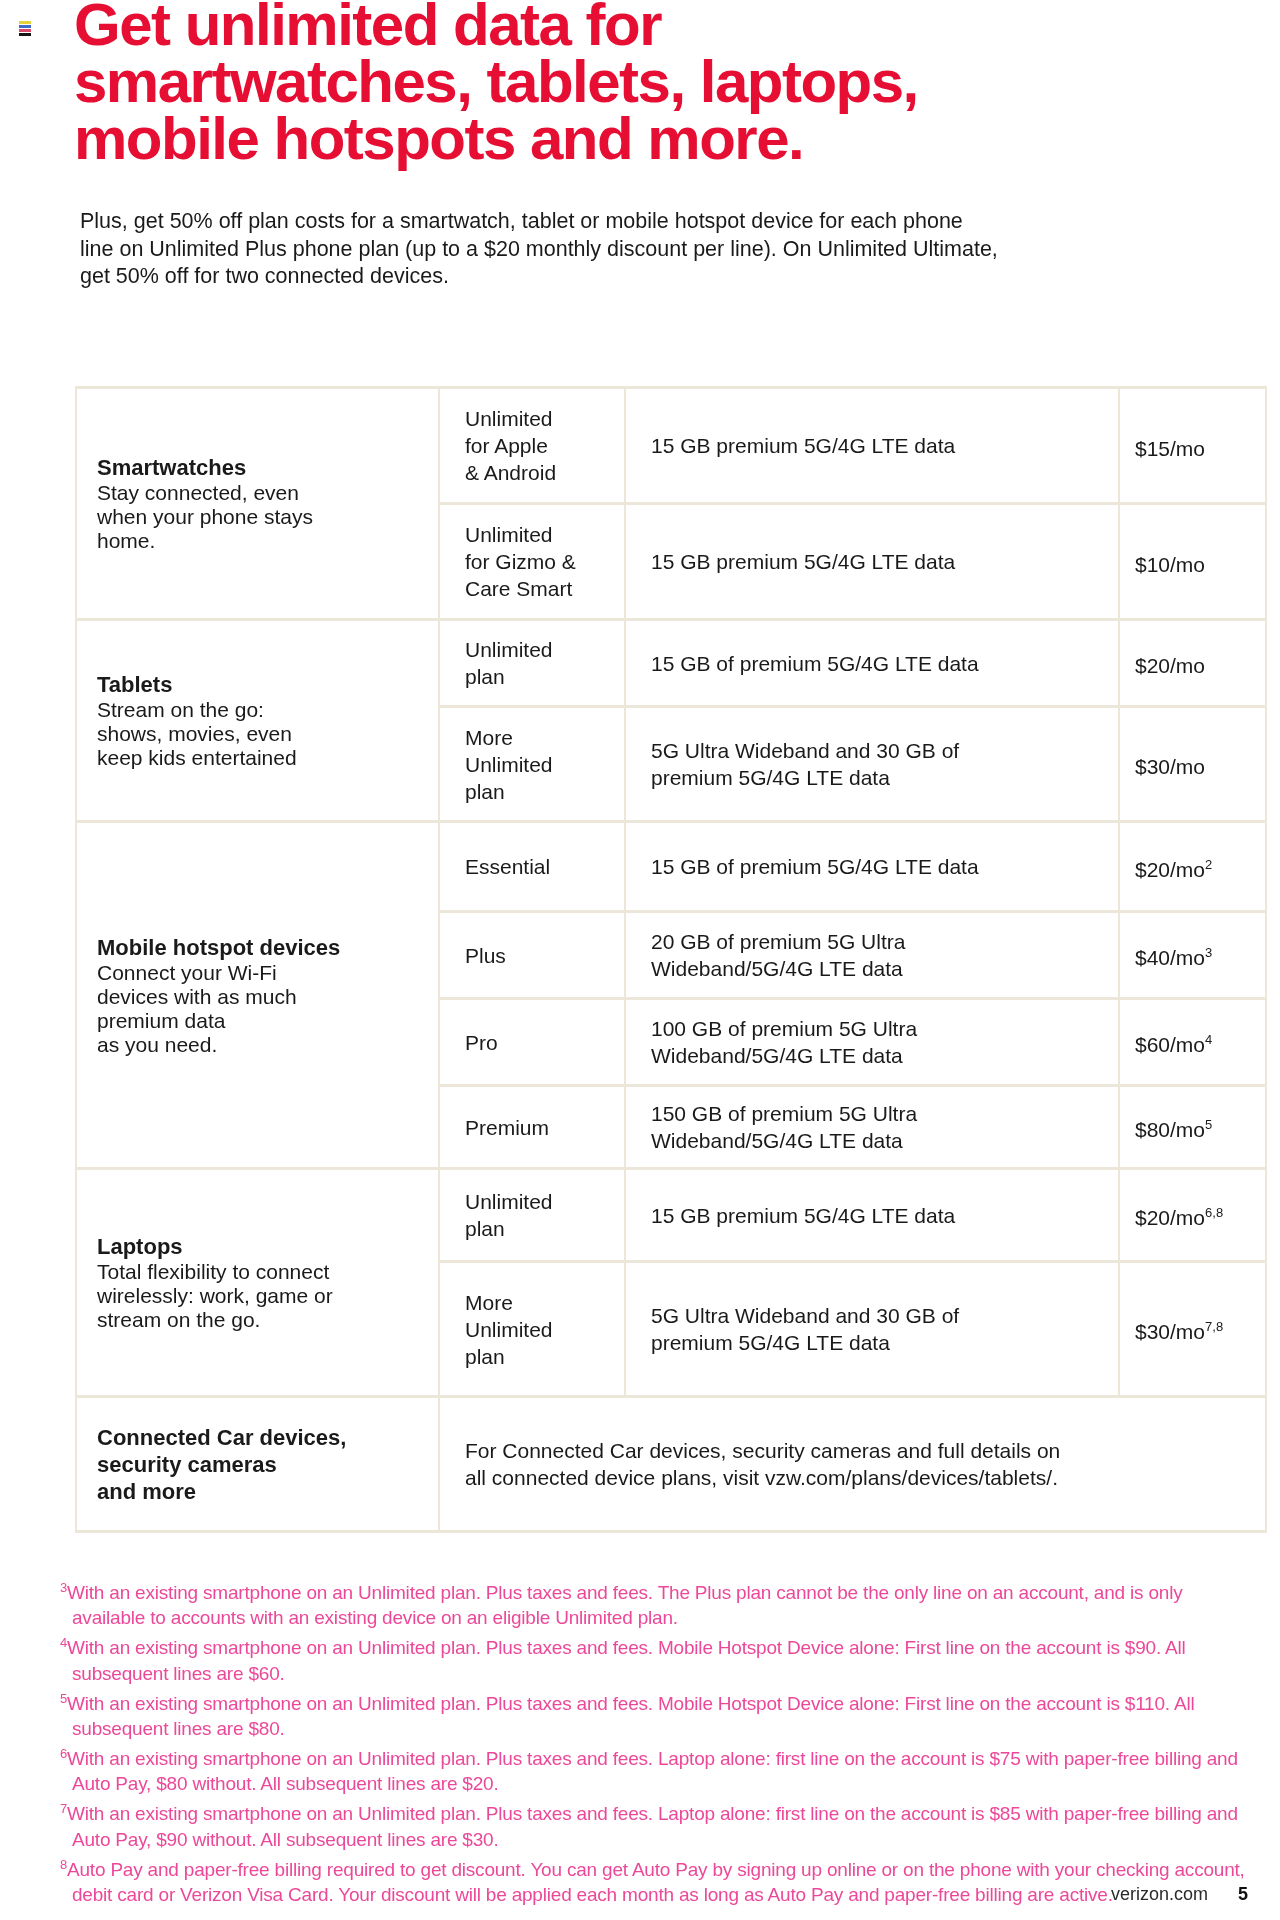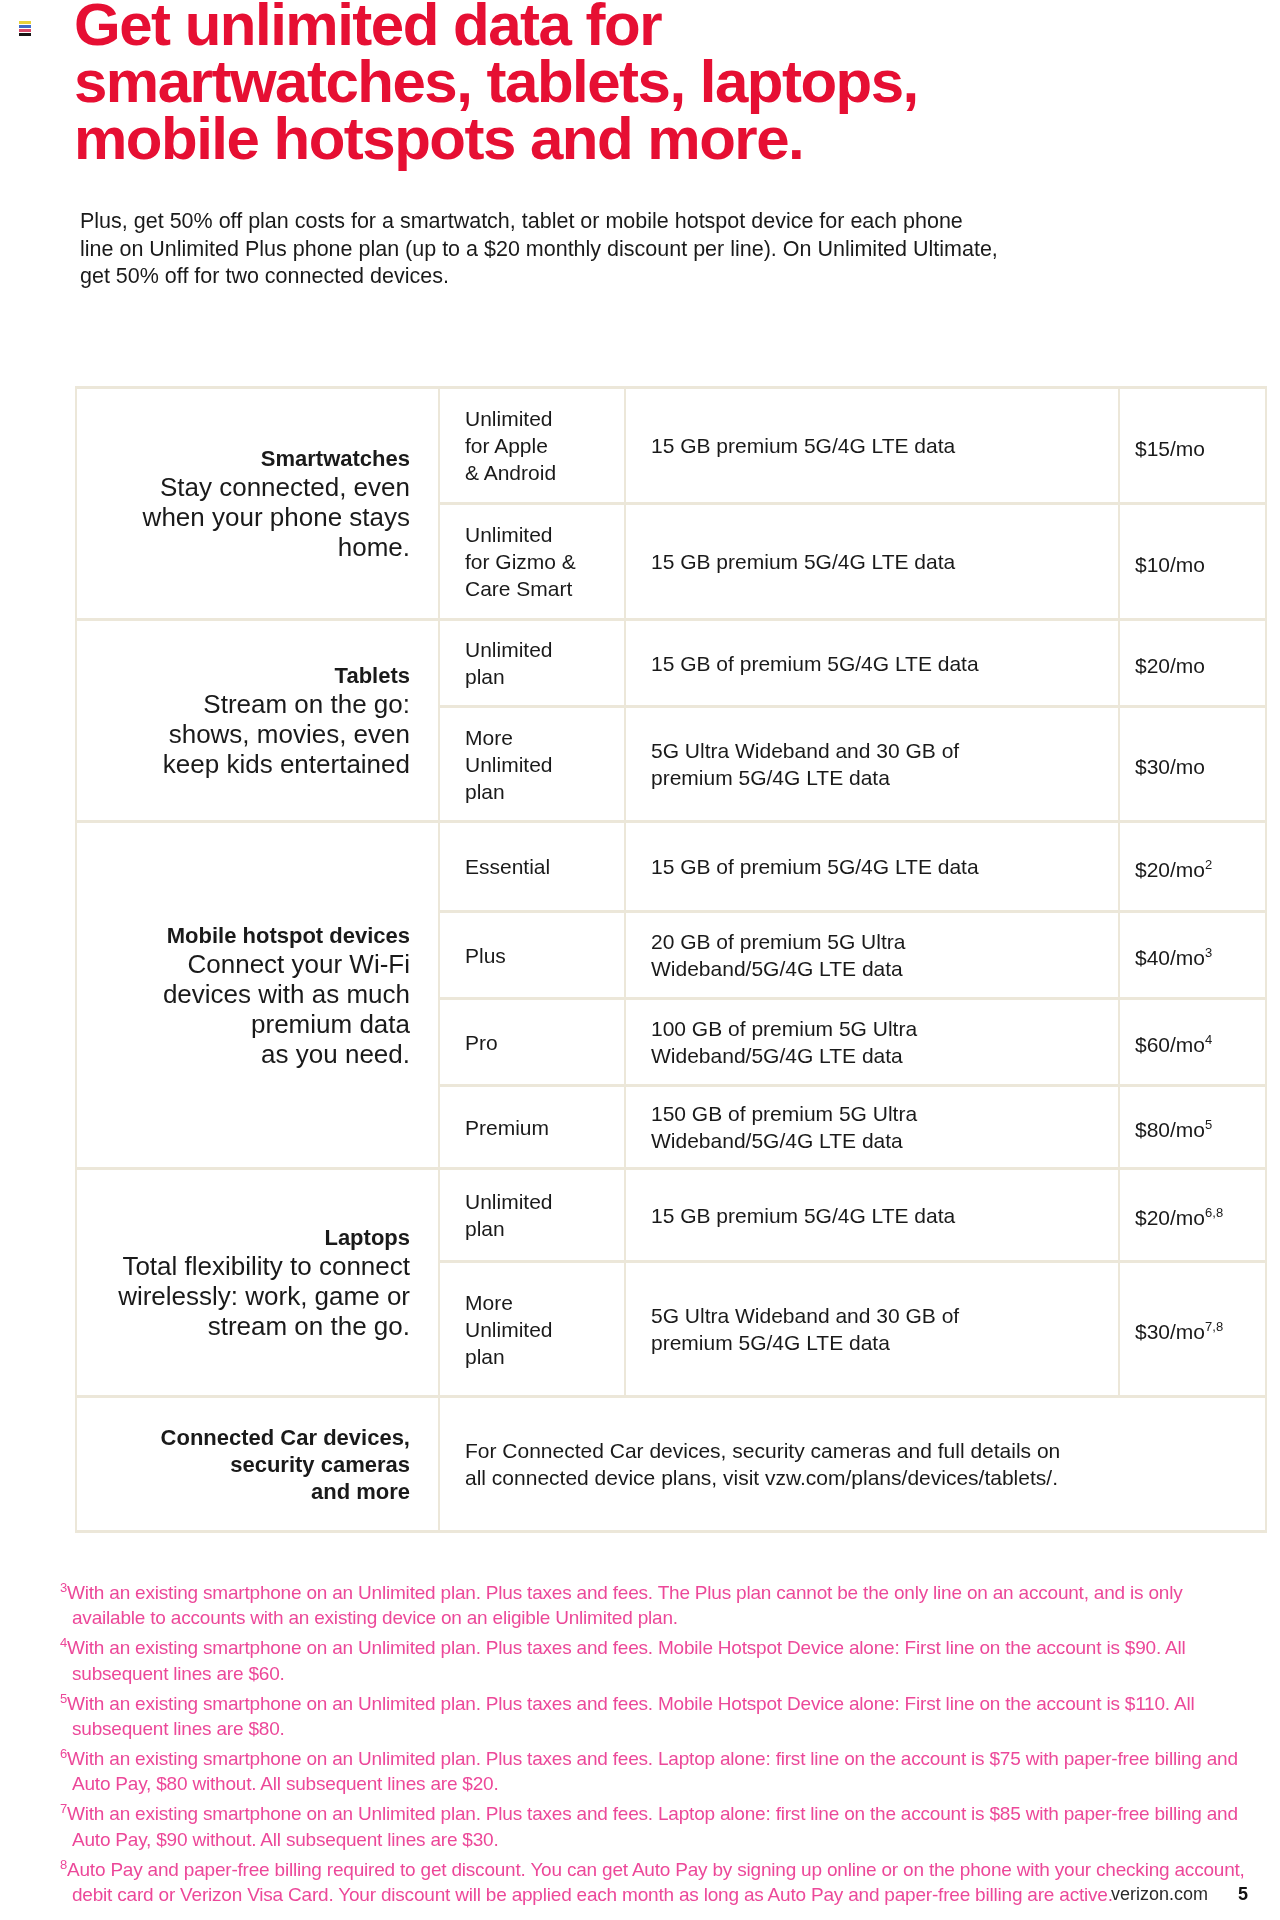--- a/index.html
+++ b/index.html
@@ -44,22 +44,22 @@
   }
   table.plans td{
     border:2px solid var(--border);
     border-top-width:3px;border-bottom-width:3px;
     vertical-align:middle;
     font-size:21px;line-height:27px;color:var(--ink);
     background:#fff;
     margin-left:20px;
   }
   td.cat{padding:10px 28px 10px 20px;}
-  .cat-title{font-weight:bold;font-size:22px;line-height:27px;white-space:pre-line;text-align:right;}
-  .cat-desc{font-size:26px;line-height:30px;white-space:pre-line;text-align:right;}
+  .cat-title{font-weight:bold;font-size:22px;line-height:27px;white-space:pre-line;}
+  .cat-desc{font-size:21px;line-height:24px;white-space:pre-line;}
   td.plan{padding:10px 10px 10px 25px;white-space:pre-line;}
   td.data{padding:10px 14px 10px 25px;white-space:pre-line;}
   td.price{padding:10px 6px 10px 15px;white-space:nowrap;}
   td.price sup{font-size:13px;letter-spacing:0;}
   td.connected-msg{padding:10px 30px 10px 25px;font-size:21.5px;line-height:29px;white-space:pre-line;}
 
   tr.h116{height:116px;} tr.h115{height:115px;} tr.h87{height:87px;}
   tr.h90{height:90px;} tr.h83{height:83px;} tr.h93{height:93px;}
   tr.h135{height:135px;}
 

